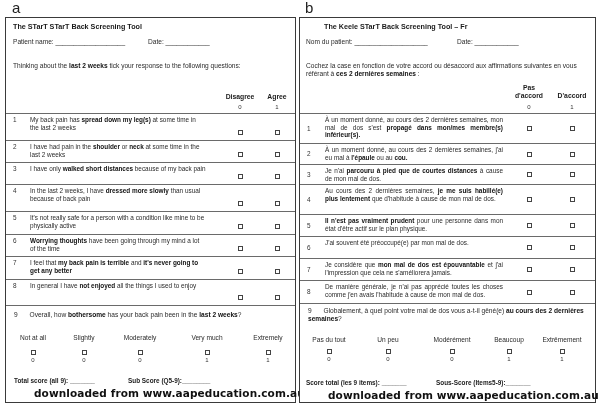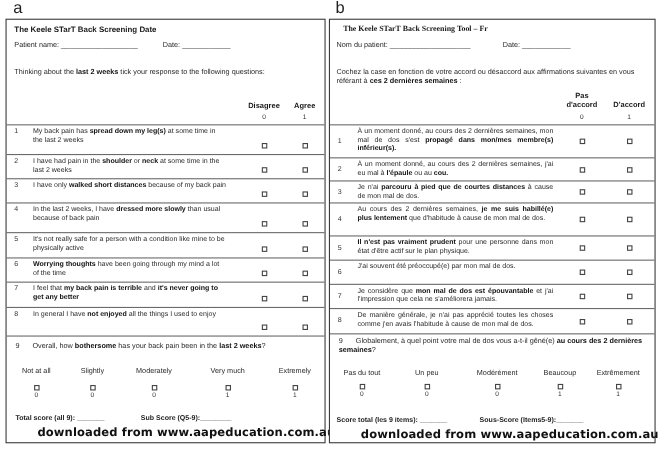--- a/index.html
+++ b/index.html
@@ -21,21 +21,21 @@
   b { font-weight:bold; color:#111; }
   .footer { font-family:"DejaVu Sans", sans-serif; font-size:10.5px; font-weight:bold; color:#111; letter-spacing:0.1px; }
   .score { font-size:6.4px; font-weight:bold; color:#222; }
 </style>
 </head>
 <body>
 
 <div class="panel-letter" style="left:12px;">a</div>
 <div class="box" style="left:5px;width:291px;"></div>
 
-<div class="abs title" style="left:13px;top:22px;">The Keele STarT Back Screening Date</div>
+<div class="abs title" style="left:13px;top:22px;">The STarT STarT Back Screening Tool</div>
 <div class="abs txt" style="left:13px;top:38px;">Patient name: ___________________</div>
 <div class="abs txt" style="left:148px;top:38px;">Date: ____________</div>
 <div class="abs txt" style="left:13px;top:62px;">
   <span>Thinking about the </span><b>last 2 weeks</b><span> tick your response to the following questions:</span>
 </div>
 <div class="abs hdr" style="left:220px;top:93px;width:40px;">Disagree</div>
 <div class="abs hdr" style="left:262px;top:93px;width:30px;">Agree</div>
 <div class="abs num" style="left:230px;top:104px;width:20px;">0</div>
 <div class="abs num" style="left:267px;top:104px;width:20px;">1</div>
 
@@ -122,21 +122,21 @@
     <div class="abs num" style="left: 258px; width: 20px; top: 357px;">1</div>
   </div>
 
 <div class="abs score" style="left:14px;top:377px;">Total score (all 9): _______</div>
 <div class="abs score" style="left:128px;top:377px;">Sub Score (Q5-9):________</div>
 <div class="abs footer" style="left:34px;top:387px;">downloaded from www.aapeducation.com.au</div>
 
 <div class="panel-letter" style="left:305px;">b</div>
 <div class="box" style="left:299px;width:297px;"></div>
 
-<div class="abs title" style="left:312px;top:22px;font-family:Liberation Serif, serif;">The Keele STarT Back Screening Tool – Fr</div>
+<div class="abs title" style="left:324px;top:22px;">The Keele STarT Back Screening Tool – Fr</div>
 <div class="abs txt" style="left:306px;top:38px;">Nom du patient: ____________________</div>
 <div class="abs txt" style="left:457px;top:38px;">Date: ____________</div>
 <div class="abs txt" style="left:306px;top:62px;width:284px;white-space:normal;line-height:8px;">
   <span>Cochez la case en fonction de votre accord ou désaccord aux affirmations suivantes en vous référant à </span><b>ces 2 dernières semaines</b><span> :</span>
 </div>
 <div class="abs hdr" style="left:510px;top:84px;width:38px;white-space:normal;">Pas d'accord</div>
 <div class="abs hdr" style="left:552px;top:92px;width:40px;">D'accord</div>
 <div class="abs num" style="left:519px;top:104px;width:20px;">0</div>
 <div class="abs num" style="left:562px;top:104px;width:20px;">1</div>
 

